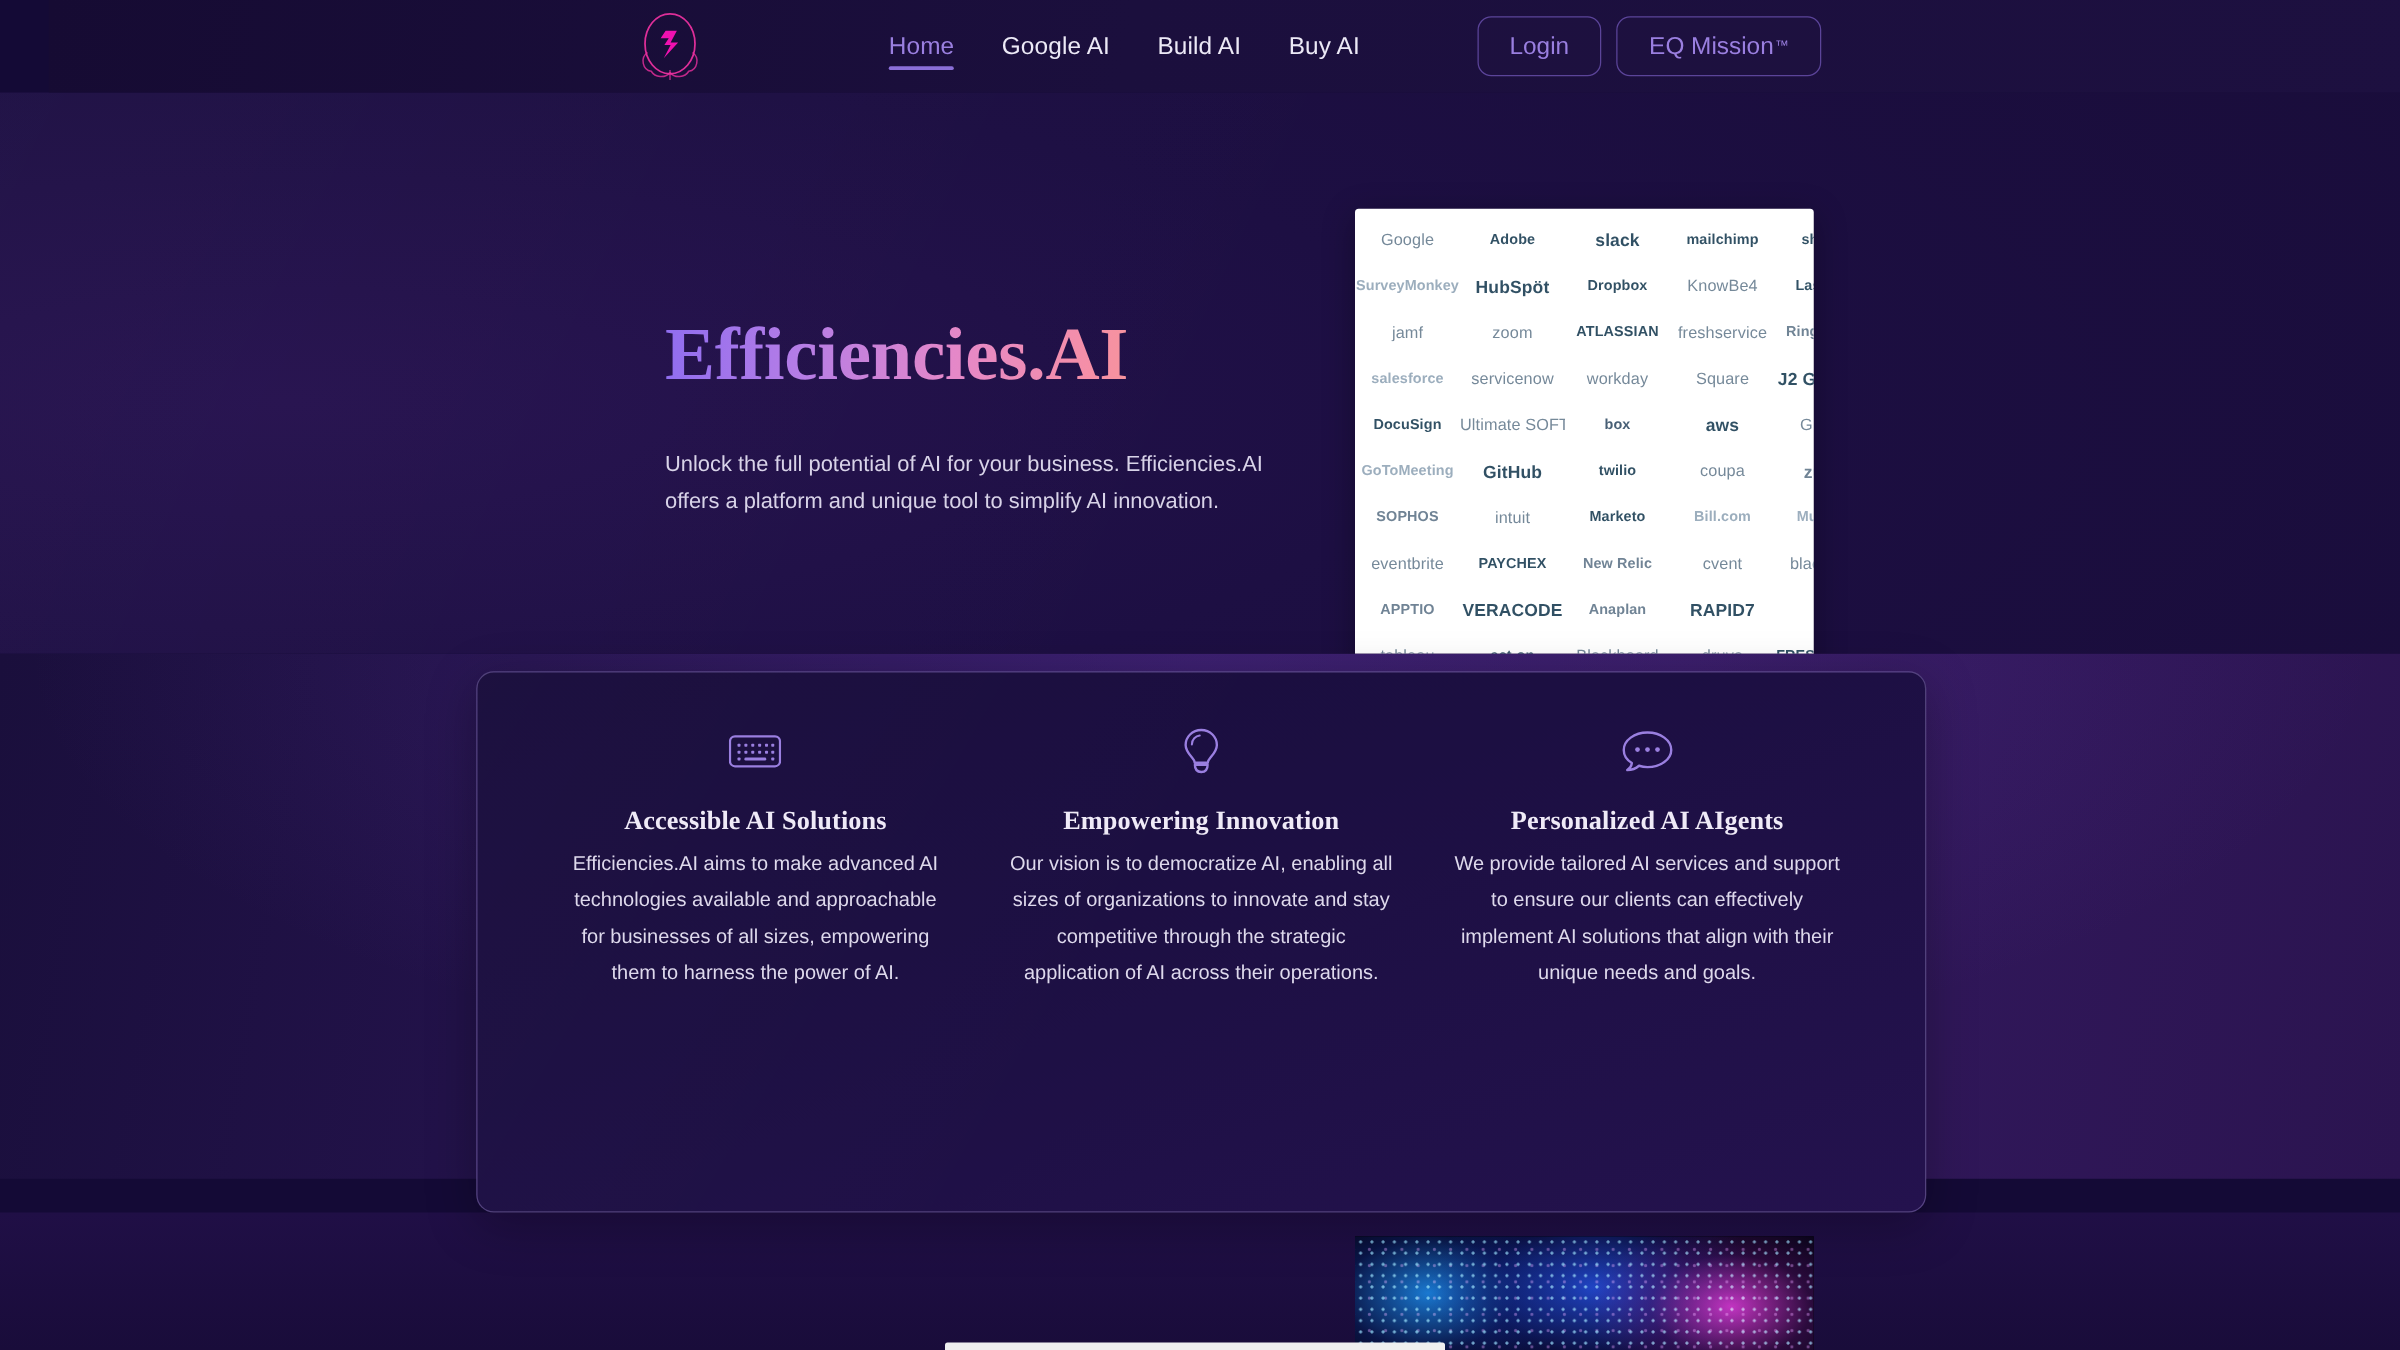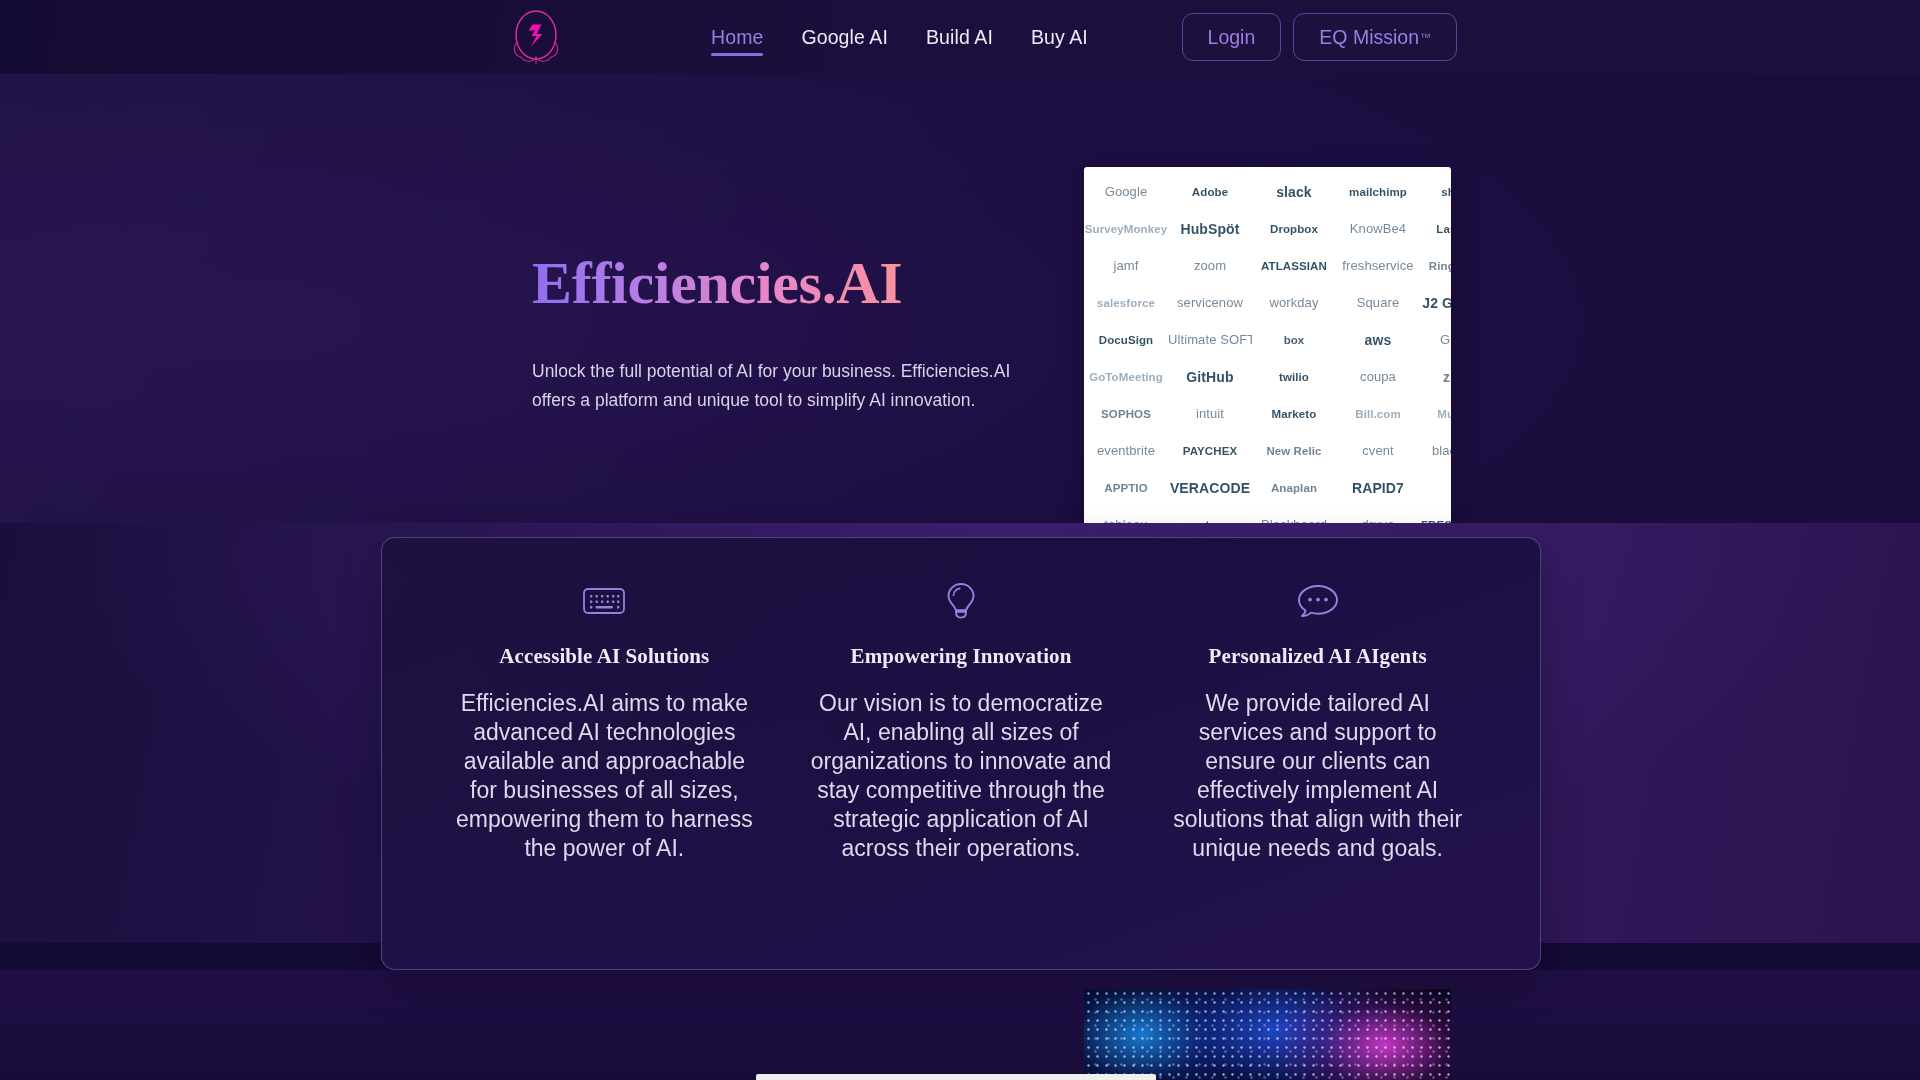--- a/index.html
+++ b/index.html
@@ -254,25 +254,25 @@
     display: flex;
     align-items: center;
     justify-content: center;
     margin-bottom: 20px;
   }
   .feature-title {
     font-family: "Liberation Serif", serif;
     font-size: 21px;
     font-weight: 700;
     color: #efeaf7;
-    margin-bottom: 20px;
+    margin-bottom: 8px;
     letter-spacing: 0.1px;
   }
   .feature-body {
-    font-size: 23px;
+    font-size: 16px;
     line-height: 29px;
     color: #ded9ec;
   }
 
   
   .bottom-band {
     position: absolute;
     left: 0;
     top: 970px;
     width: 1920px;

